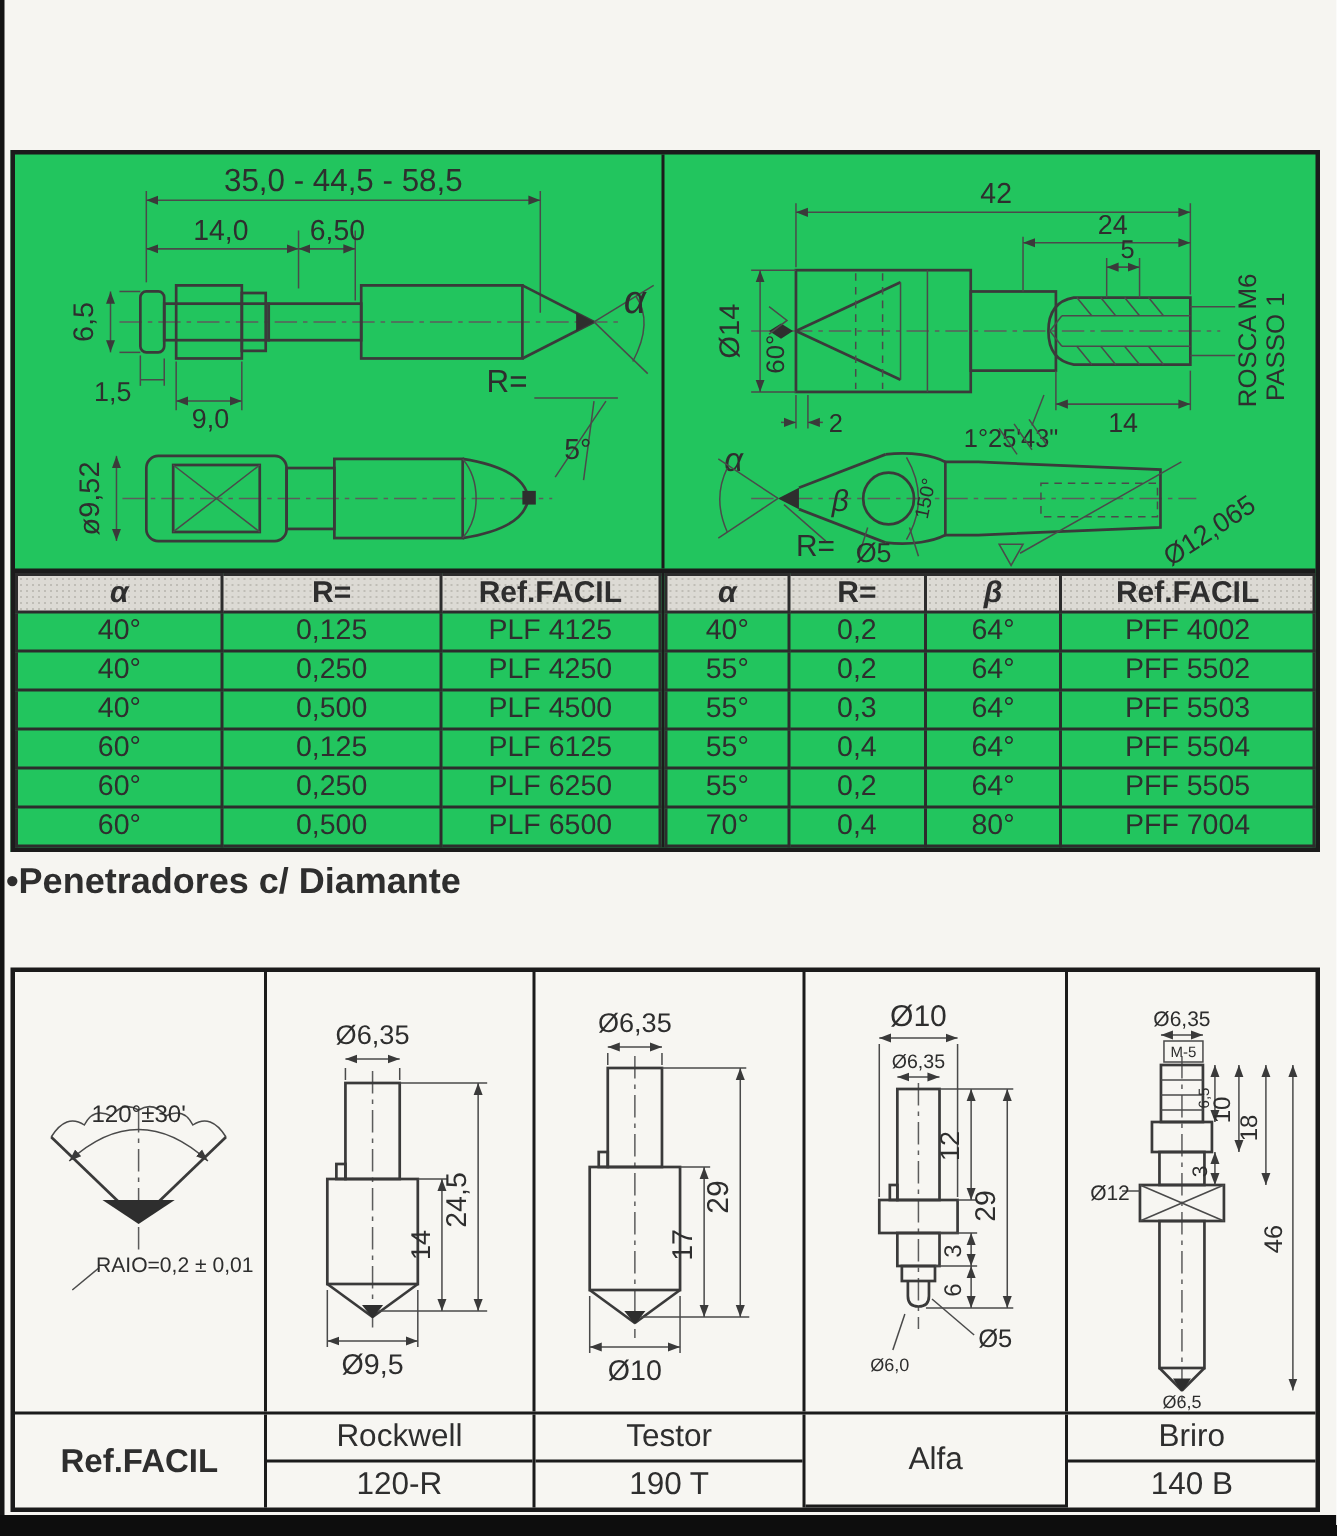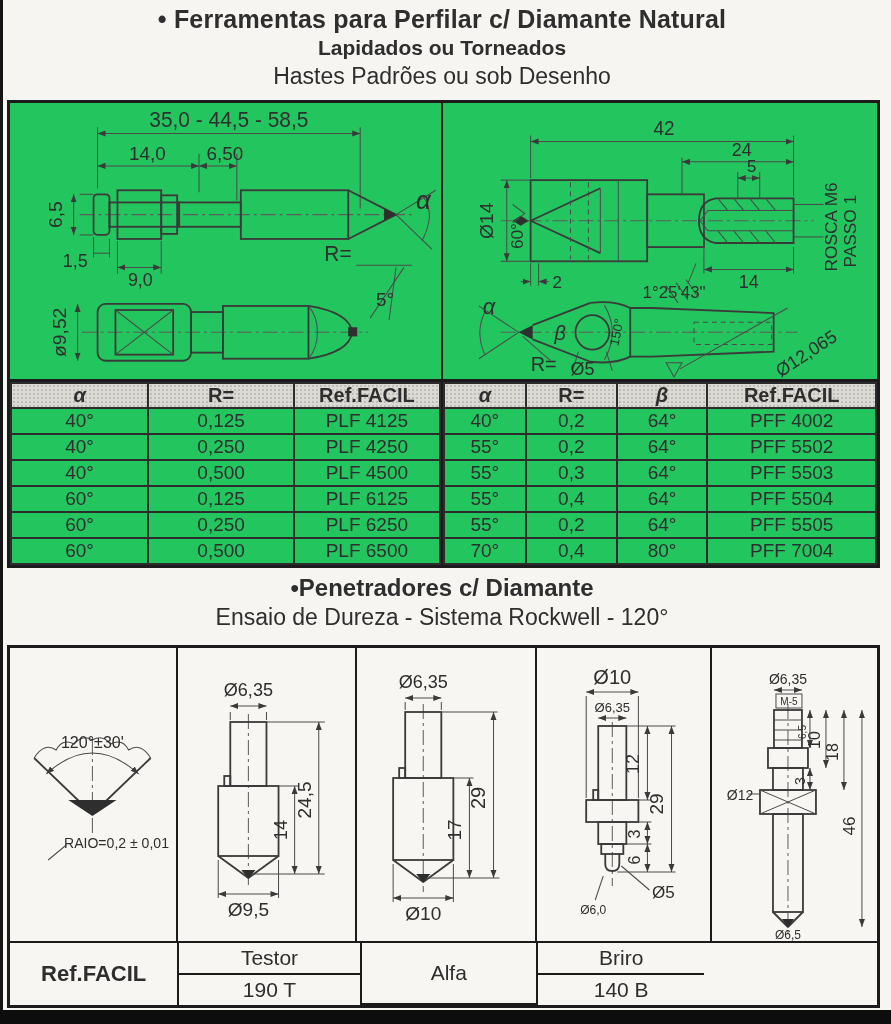--- a/index.html
+++ b/index.html
@@ -21,21 +21,21 @@
   .box1-tables{flex:1;display:flex;border-top:3px solid #1b1b1b;}
   .tbl-wrap-left{width:49.8%;border-right:2px solid #1b1b1b;}
   .tbl-wrap-right{width:50.2%;}
   table.tbl{width:100%;height:100%;border-collapse:collapse;table-layout:fixed;}
   table.tbl th,table.tbl td{border:2px solid #2c2c2c;text-align:center;padding:0;font-size:19px;}
   table.tbl th{background-color:#dcdad4;background-image:radial-gradient(#bfbdb6 1px,transparent 1px);
                background-size:4px 4px;font-weight:bold;font-size:20px;}
   th.greek{font-size:24px;font-style:italic;font-weight:normal;}
   th.ref{font-size:16px;}
 
-  .s2-titles{position:absolute;top:572px;left:4px;width:876px;text-align:center;line-height:1.3;}
+  .s2-titles{position:absolute;top:572px;left:4px;width:876px;line-height:1.3;}
   .s2a{font-size:24px;font-weight:bold;}
   .s2b{font-size:23px;}
 
   .box2{position:absolute;left:7px;top:645px;width:873px;height:363px;border:3px solid #1b1b1b;
         box-sizing:border-box;display:flex;flex-direction:column;background:#f7f6f2;}
   .box2-drawings{height:293px;display:flex;}
   .dcell{border-right:2px solid #1b1b1b;}
   .dcell:last-child{border-right:none;}
   .w1{width:19.3%;} .w2{width:20.6%;} .w3{width:20.8%;} .w4{width:20.1%;} .w5{width:19.2%;}
   .box2-labels{flex:1;display:flex;border-top:2px solid #1b1b1b;}
@@ -62,25 +62,20 @@
   <svg width="0" height="0" aria-hidden="true">
       <defs>
     <marker id="arr" markerWidth="9" markerHeight="8" refX="8" refY="4" orient="auto-start-reverse" markerUnits="userSpaceOnUse">
       <path d="M0,1 L8,4 L0,7 Z" fill="#3a3a3a"></path>
     </marker>
   </defs>
     </svg>
 
   <div class="edge-left"></div>
 
-  <div class="titles">
-    <div class="t1">• Ferramentas para Perfilar c/ Diamante Natural</div>
-    <div class="t2">Lapidados ou Torneados</div>
-    <div class="t3">Hastes Padrões ou sob Desenho</div>
-  </div>
 
   <div class="box1">
     <div class="box1-drawings">
       <div class="pane-left">
         <svg class="draw" viewBox="0 0 433 272" preserveAspectRatio="none">
           <line class="cl" x1="70" y1="110" x2="405" y2="110"></line>
           <line class="cl" x1="72" y1="226" x2="360" y2="226"></line>
 
           <line class="thin" x1="88" y1="84" x2="88" y2="24"></line>
           <line class="thin" x1="352" y1="104" x2="352" y2="24"></line>
@@ -335,21 +330,20 @@
                 <td>PFF 7004</td>
               </tr>
             </tbody>
         </table>
       </div>
     </div>
   </div>
 
   <div class="s2-titles">
     <div class="s2a">•Penetradores c/ Diamante</div>
-    <div class="s2b">Ensaio de Dureza  -  Sistema Rockwell - 120°</div>
   </div>
 
   <div class="box2">
     <div class="box2-drawings">
       <div class="dcell w1">
         <svg class="draw" viewBox="0 0 165 293" preserveAspectRatio="none">
           <line class="cl" x1="82" y1="92" x2="82" y2="186"></line>
           <line class="out" x1="82" y1="166" x2="24" y2="110"></line>
           <line class="out" x1="82" y1="166" x2="140" y2="110"></line>
           <path class="thin" d="M24,110 q10,-16 22,-8 q6,-12 18,-6 q8,-10 18,-4"></path>
@@ -478,20 +472,24 @@
           <text transform="translate(93,133) rotate(-90)" font-size="14" text-anchor="middle">3</text>
           <line class="dim" x1="150" y1="62" x2="150" y2="279" marker-start="url(#arr)" marker-end="url(#arr)"></line>
           <text transform="translate(143,178) rotate(-90)" font-size="17" text-anchor="middle">46</text>
           <line class="thin" x1="36" y1="146" x2="48" y2="146"></line>
           <text x="28" y="152" font-size="14" text-anchor="middle">Ø12</text>
         </svg>
       </div>
     </div>
     <div class="box2-labels">
       <div class="ref-cell">Ref.FACIL</div>
+      <div class="lab-col w2">
+        <div class="lab-name">Rockwell</div>
+        <div class="lab-code">120-R</div>
+      </div>
       <div class="lab-col w3">
         <div class="lab-name">Testor</div>
         <div class="lab-code">190 T</div>
       </div>
       <div class="lab-col w4">
         <div class="lab-name">Alfa</div>
       </div>
       <div class="lab-col w5">
         <div class="lab-name">Briro</div>
         <div class="lab-code">140 B</div>

